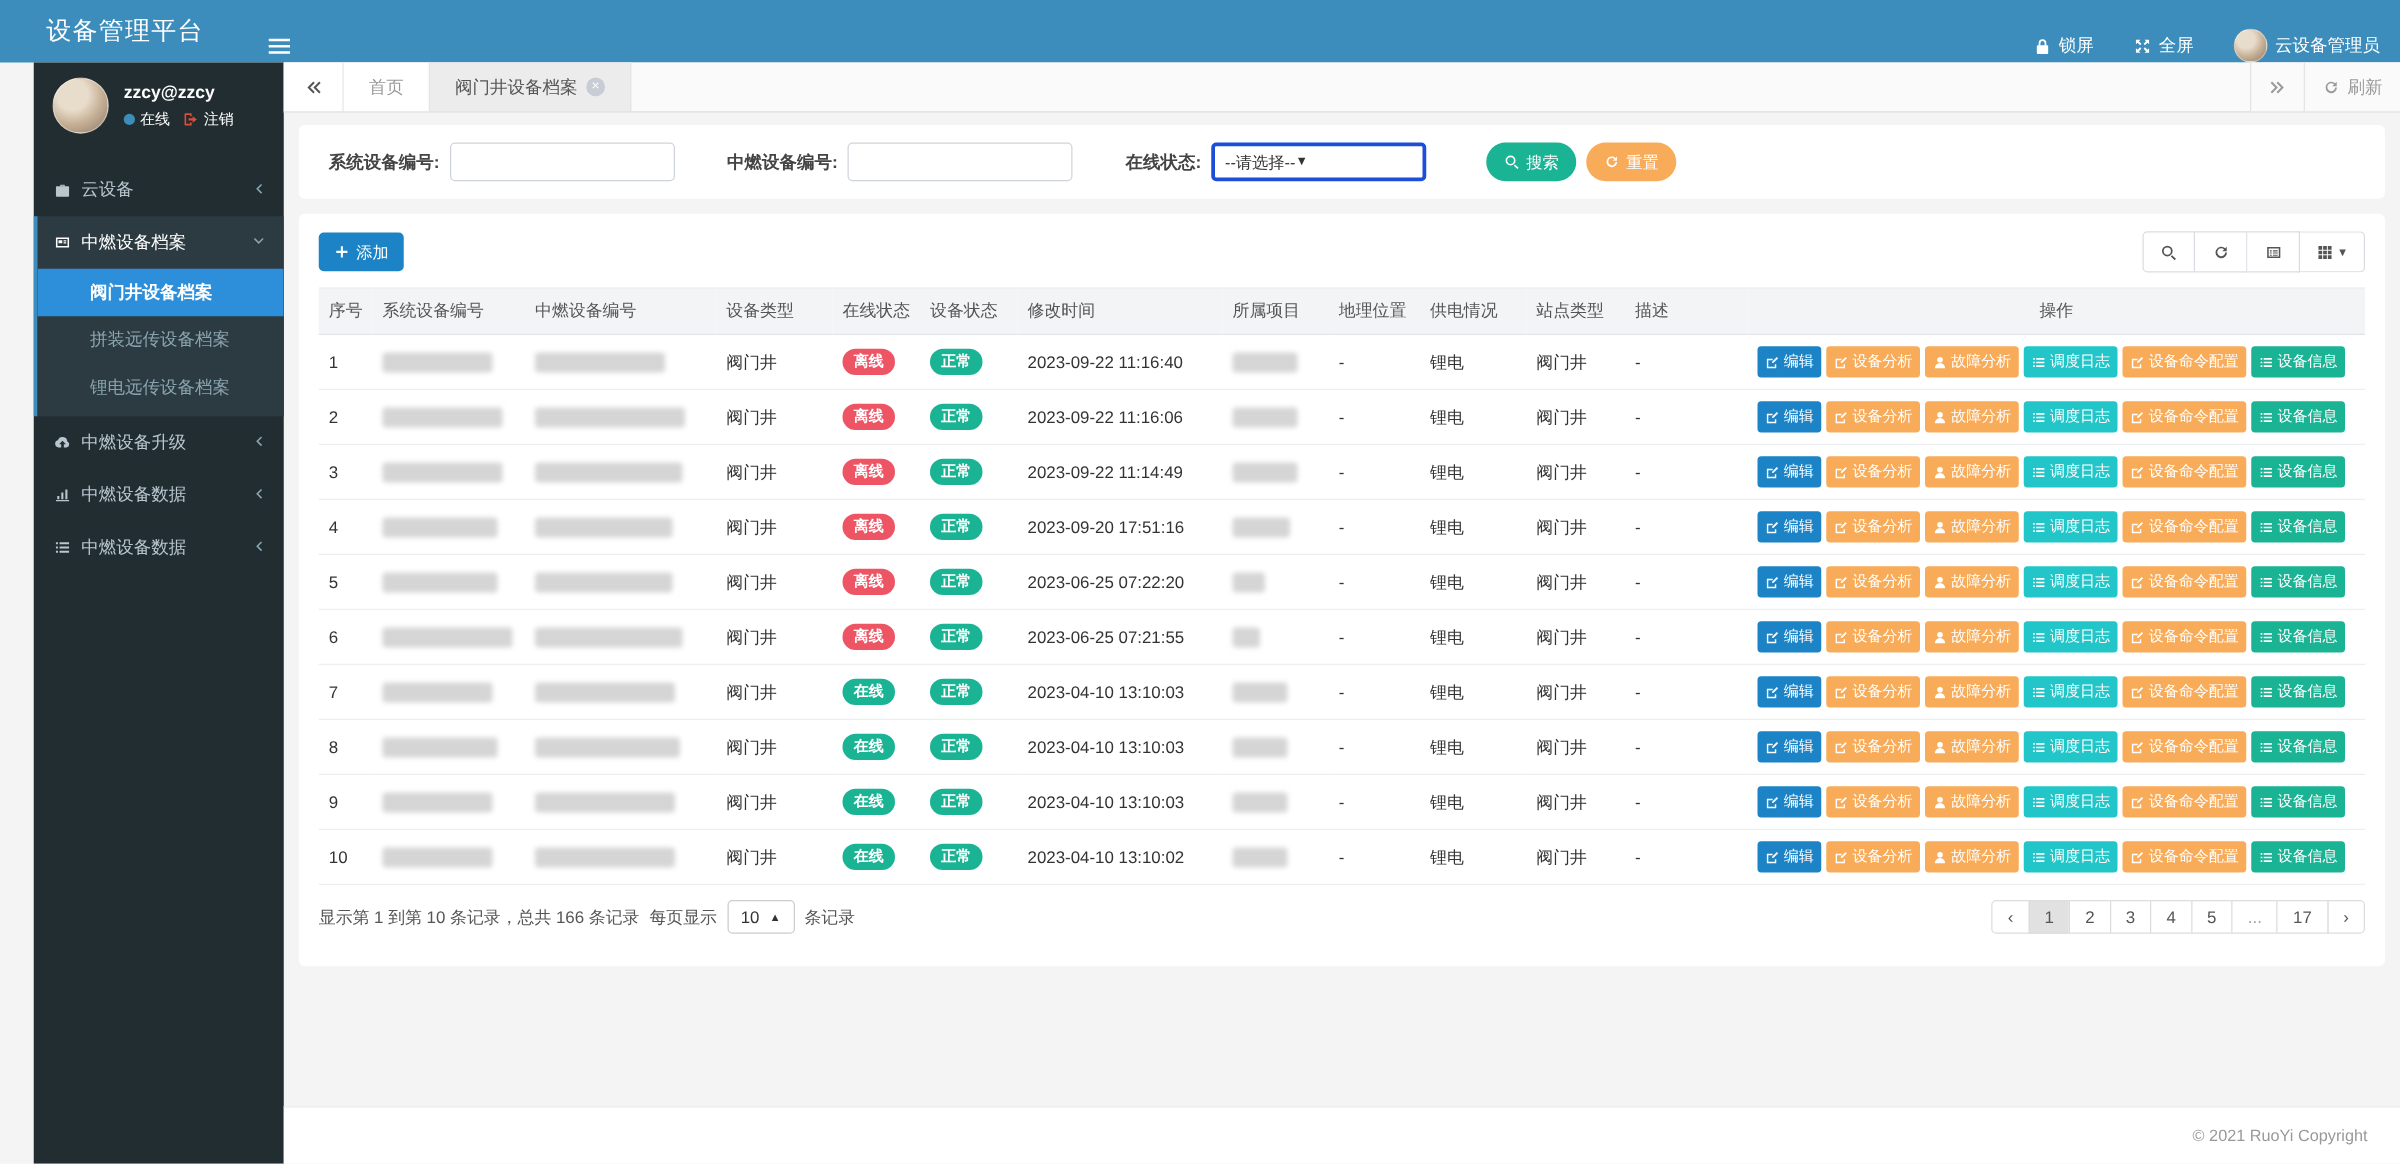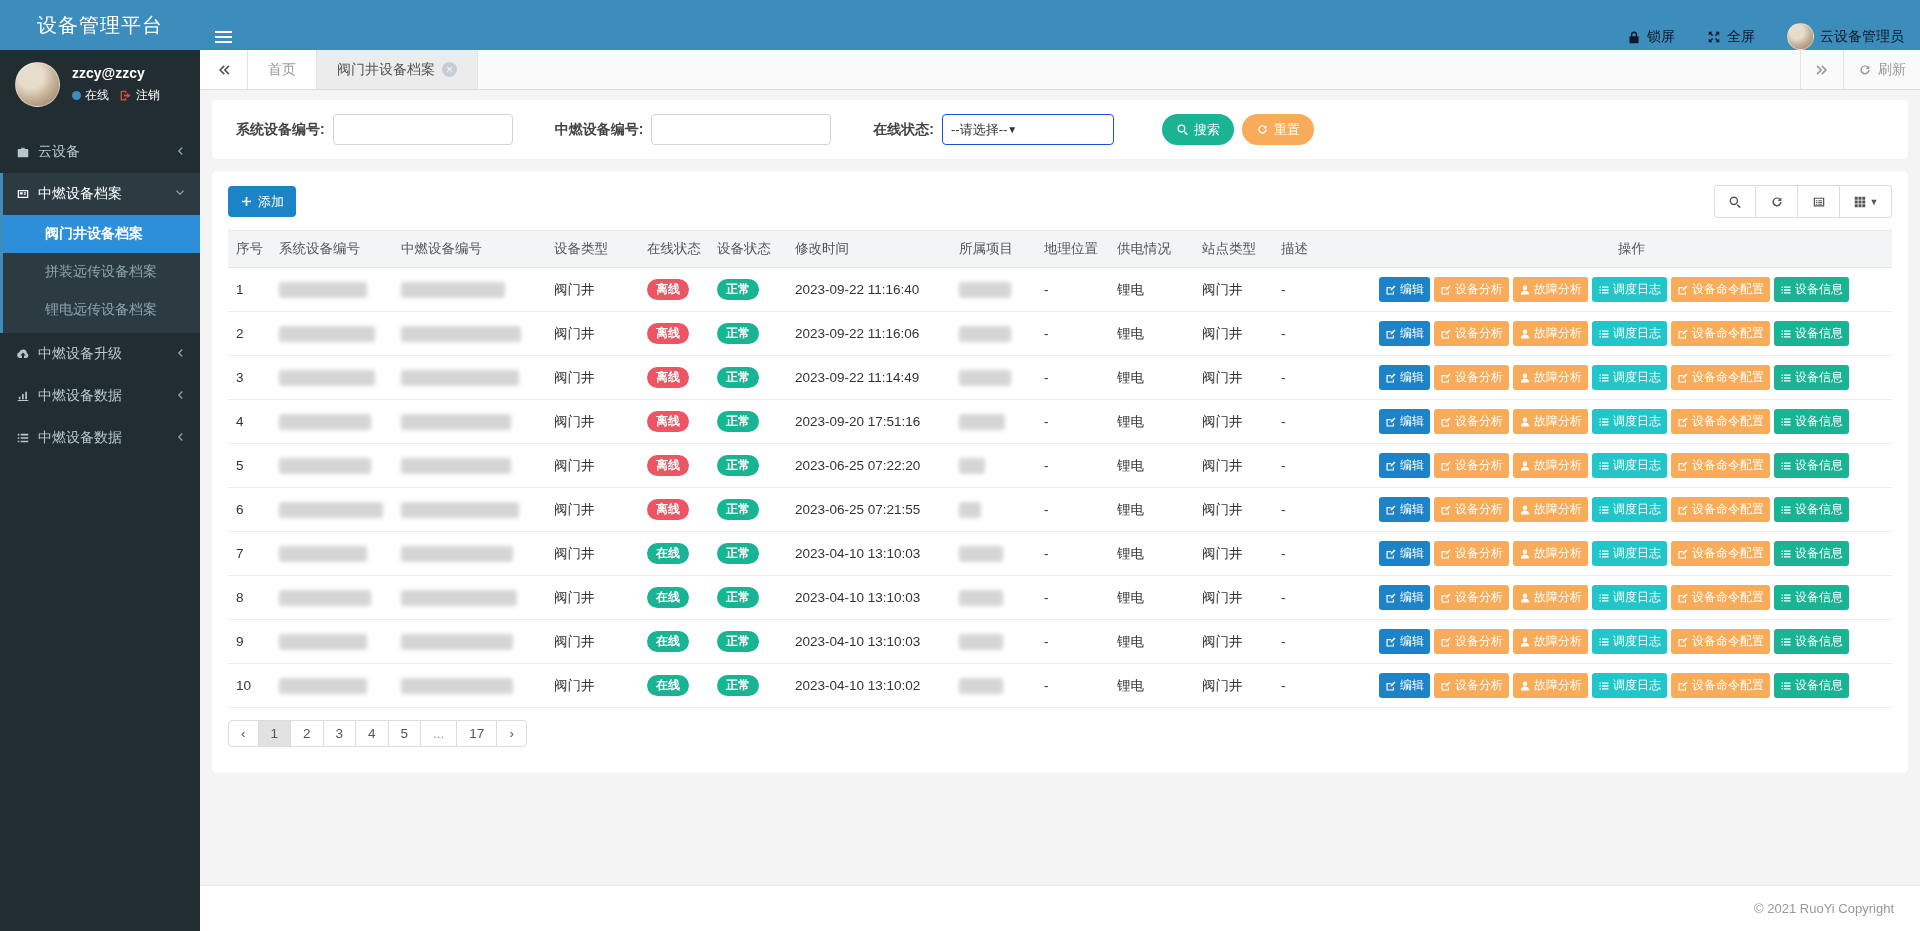--- a/index.html
+++ b/index.html
@@ -8,26 +8,26 @@
   .ico { display:inline-block; width:1em; height:1em; vertical-align:-0.12em; }
   .ico svg { display:block; width:100%; height:100%; fill:currentColor; }
 
   
   .topbar { display:flex; height:50px; background:#3c8dbc; color:#fff;align-items:flex-end; }
   .brand { width:200px; text-align:center; line-height:50px; font-size:20px; letter-spacing:1px; cursor:pointer; }
   .topnav { flex:1; display:flex; align-items:stretch; justify-content:space-between; }
   .hamburger { background:none; border:none; width:46px; cursor:pointer; display:flex; align-items:center; justify-content:center; }
   .bars i { display:block; width:17px; height:2px; background:#fff; margin:3px 0; }
   .topnav-right { display:flex; align-items:stretch; }
-  .topnav-right > a { display:flex; align-items:center; gap:6px; padding:0 16px; color:#0f172a; text-decoration:none; cursor:pointer; font-size:14px; }
+  .topnav-right > a { display:flex; align-items:center; gap:6px; padding:0 16px; color:#ffffff; text-decoration:none; cursor:pointer; font-size:14px; }
   .avatar { border-radius:50%; background:radial-gradient(circle at 35% 30%, #e8dccb 0 30%, #c9b49a 55%, #8a7563 100%); border:1px solid rgba(255,255,255,.4); }
   .avatar.sm { width:27px; height:27px; }
 
   
-  .layout { display:flex; height:881px; }
+  .layout { display:flex; height:881px;margin-left:27px; }
   .sidebar { width:200px; background:#222d32; flex-shrink:0; overflow:hidden; }
   .user-panel { display:flex; gap:12px; padding:12px 12px 14px 15px; align-items:center; }
   .avatar.lg { width:45px; height:45px; }
   .uname { color:#fff; font-weight:bold; font-size:14px; margin-bottom:6px; }
   .ustatus { font-size:12px; color:#fff; display:flex; align-items:center; gap:4px; }
   .ustatus a { color:#fff; text-decoration:none; cursor:pointer; }
   .dot { width:9px; height:9px; border-radius:50%; background:#3c8dbc; display:inline-block; }
   .signout { color:#dd4b39; font-size:13px; margin-left:6px; }
 
   #sidebar-menu { list-style:none; margin-top:10px; }
@@ -50,21 +50,21 @@
   .tab .tclose { width:15px; height:15px; border-radius:50%; background:#c8ccd4; color:#fff; font-size:11px; line-height:15px; text-align:center; cursor:pointer; }
   .tab-spacer { flex:1; }
   .tab-right { display:flex; align-items:center; padding:0 14px; gap:6px; color:#9a9a9a; border-left:1px solid #e4e4e4; cursor:pointer; background:#fafafa; }
 
   .content { flex:1; padding:10px 12px 0 12px; overflow:hidden; }
   .card { background:#fff; border-radius:5px; }
   .search-card { padding:14px 24px; display:flex; align-items:center; margin-bottom:12px; }
   .fgroup { display:flex; align-items:center; margin-right:42px; }
   .fgroup label { font-weight:bold; color:#444; margin-right:8px; white-space:nowrap; }
   .tinput { width:180px; height:31px; border:1px solid #cfd4da; border-radius:4px; padding:0 8px; font-size:13px; background:#fff; }
-  .fake-select { width:172px; height:31px; border:1px solid #1d4ed8; border-radius:4px; padding:0 8px; display:flex; align-items:center; justify-content:flex-start; color:#333; cursor:pointer; background:#fff; font-size:13px; }
+  .fake-select { width:172px; height:31px; border:3px solid #1d4ed8; border-radius:4px; padding:0 8px; display:flex; align-items:center; justify-content:flex-start; color:#333; cursor:pointer; background:#fff; font-size:13px; }
   .fake-select .caret { font-size:10px; color:#333; }
   .pill-btn { border:none; color:#fff; height:31px; border-radius:16px; padding:0 14px; font-size:13px; cursor:pointer; display:inline-flex; align-items:center; gap:5px; }
   .btn-search { background:#1ab394; margin-left:6px; }
   .btn-reset { background:#f8ac59; margin-left:8px; }
 
   .table-card { padding:14px 16px 26px 16px; }
   .table-toolbar { display:flex; justify-content:space-between; align-items:center; margin-bottom:12px; }
   .btn-add { background:#1c84c6; color:#fff; border:none; border-radius:4px; height:31px; padding:0 12px; font-size:13px; cursor:pointer; display:inline-flex; align-items:center; gap:5px; }
   .tool-group { display:flex; }
   .tool-group button { width:42px; height:33px; background:#fff; border:1px solid #d9dde2; border-left:none; color:#555; cursor:pointer; display:flex; align-items:center; justify-content:center; gap:3px; font-size:14px; }
@@ -998,20 +998,29 @@
                           <path d="M2 3.2h1.8V5H2zm3.3 0H14V5H5.3zM2 7.1h1.8v1.8H2zm3.3 0H14v1.8H5.3zM2 11h1.8v1.8H2zm3.3 0H14v1.8H5.3z"></path>
                         </svg>
                       </span>
                       <span>设备信息</span>
                     </button></td>
                 </tr>
               </tbody>
           </table>
 
           <div class="pager-row">
+            <div class="pager-info">
+              <span>显示第 1 到第 10 条记录，总共 166 条记录</span>
+              <span>每页显示</span>
+              <span class="psize">
+                <span>10</span>
+                <span class="caret">▲</span>
+              </span>
+              <span>条记录</span>
+            </div>
             <ul class="pagination" id="pagination">
                 <li class="">
                   <a>‹</a>
                 </li>
                 <li class="active">
                   <a>1</a>
                 </li>
                 <li class="">
                   <a>2</a>
                 </li>

